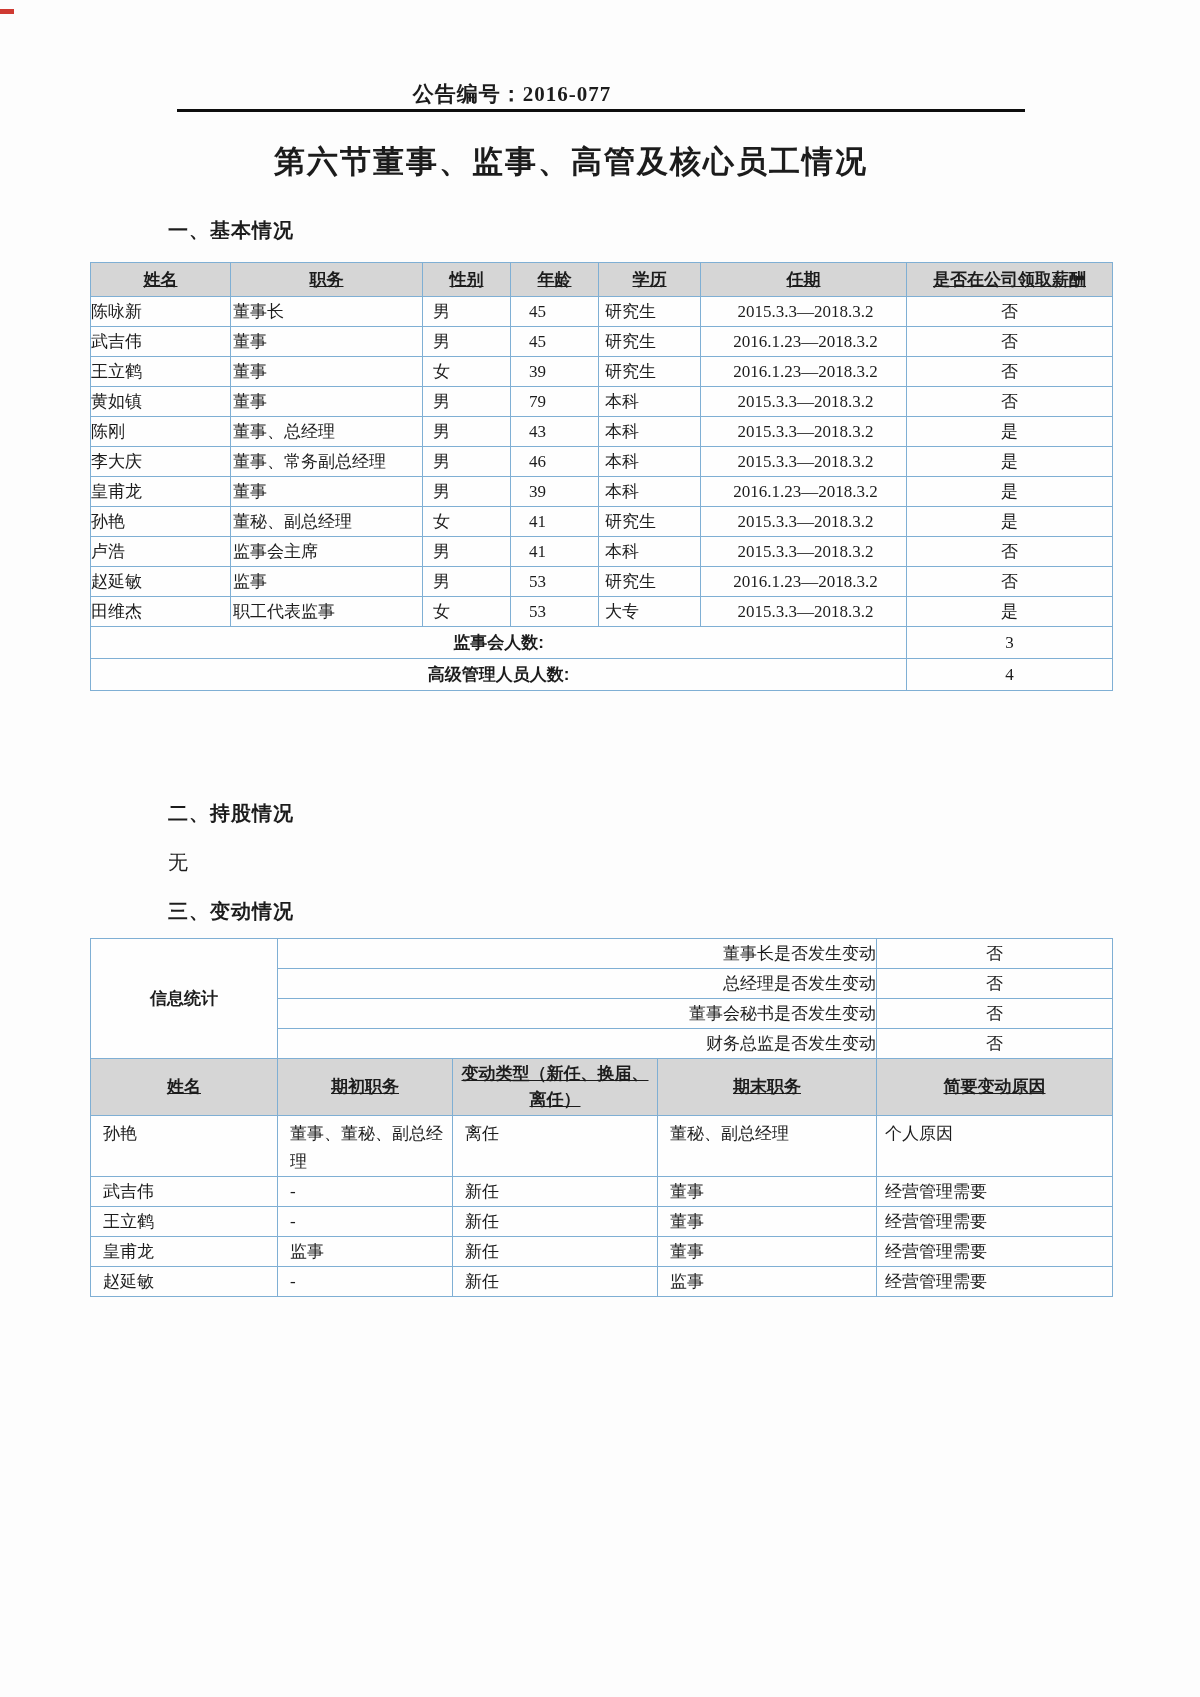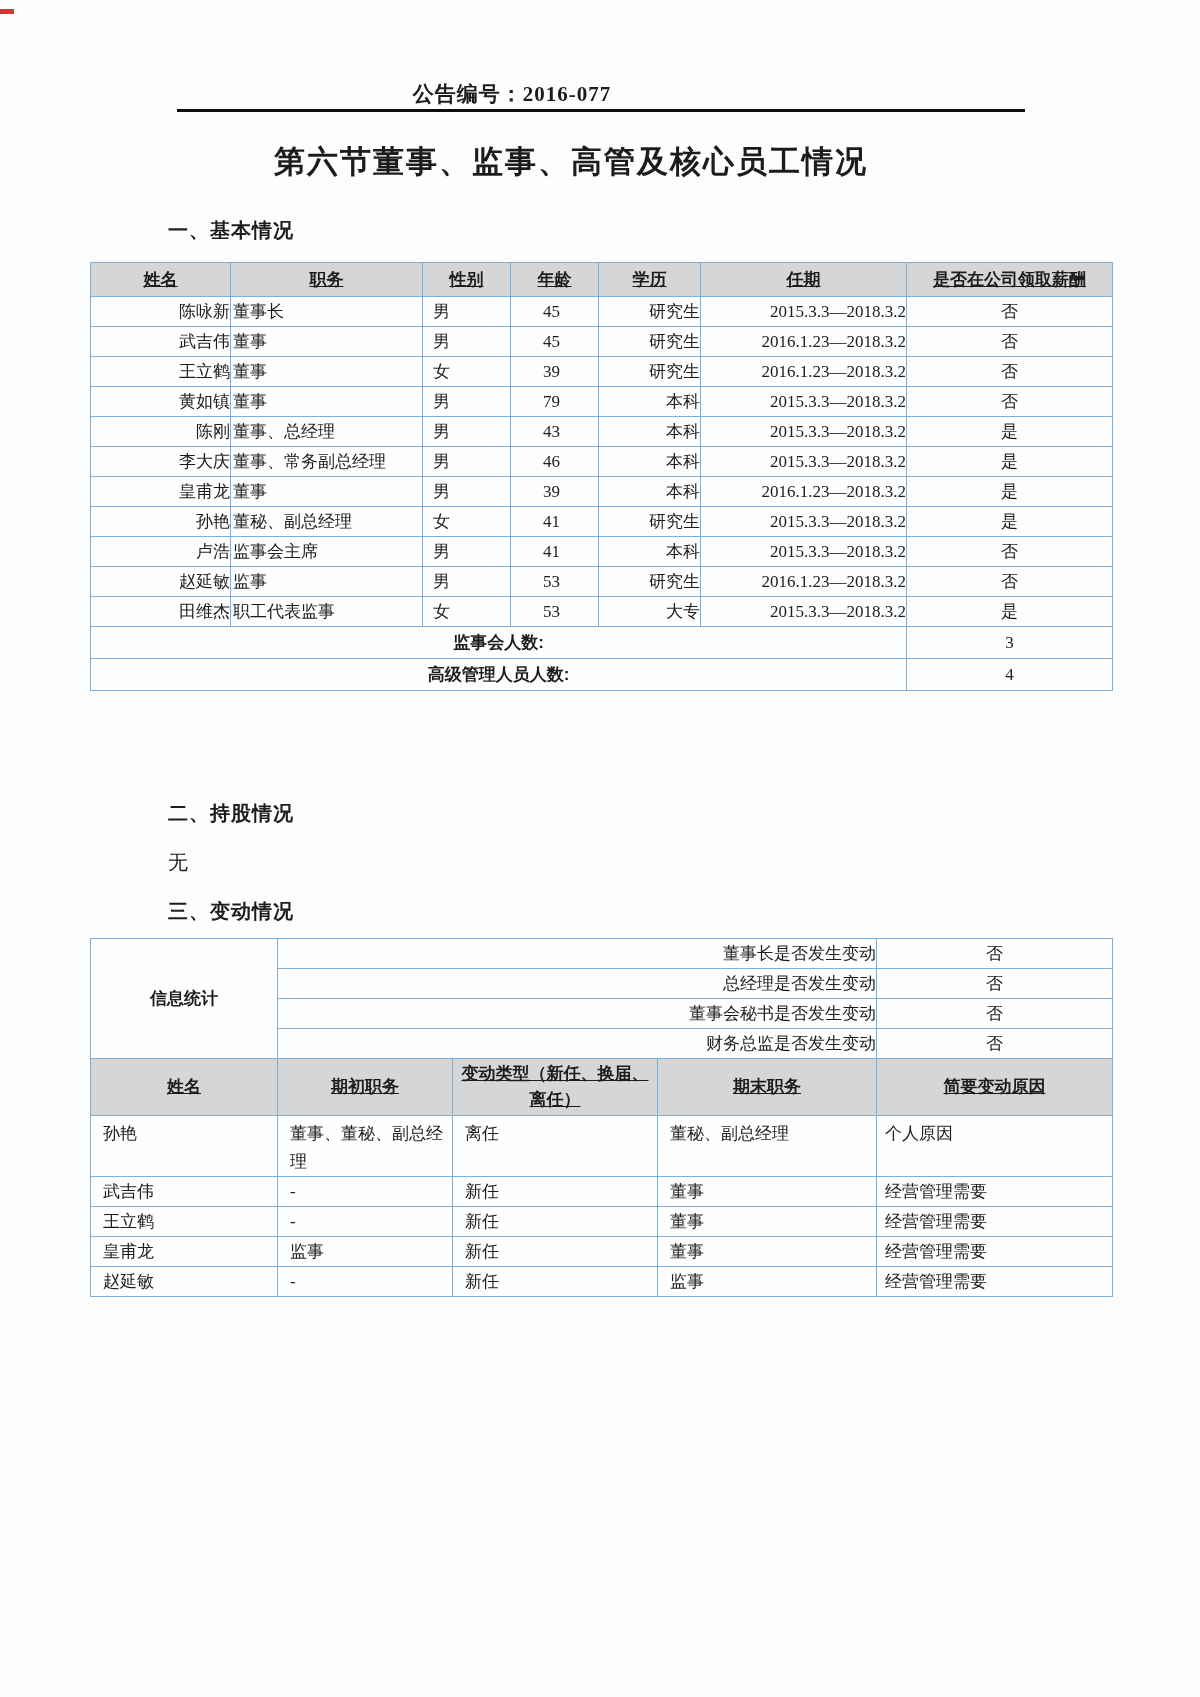--- a/index.html
+++ b/index.html
@@ -41,26 +41,26 @@
     background:#fefefe;
   }
   th, .hdr-cell {
     background:#d6d6d6 !important; font-weight:bold; text-align:center;
     font-family:"Liberation Sans","DejaVu Sans",sans-serif; font-size:17px;text-decoration:underline;
   }
   #t1 thead tr { height:34px; }
   #t1 tbody.data tr { height:30px; }
   #t1 tbody.sum tr { height:32px; }
   
-  #t1 tbody.data td:nth-child(1) { text-align:right;margin-left:28px; }
+  #t1 tbody.data td:nth-child(1) { text-align:left;margin-left:28px; }
   #t1 tbody.data td:nth-child(2) { text-align:left; padding-left:2px; }
   #t1 tbody.data td:nth-child(3) { text-align:left; padding-left:10px; }
-  #t1 tbody.data td:nth-child(4) { text-align:left; padding-left:32px; }
-  #t1 tbody.data td:nth-child(5) { text-align:right; padding-left:13px; }
-  #t1 tbody.data td:nth-child(6) { text-align:right; padding-left:4px; }
+  #t1 tbody.data td:nth-child(4) { text-align:left; padding-left:18px; }
+  #t1 tbody.data td:nth-child(5) { text-align:left; padding-left:6px; }
+  #t1 tbody.data td:nth-child(6) { text-align:center; padding-left:4px; }
   #t1 tbody.data td:nth-child(7) { text-align:center; }
   .sum-label {
     text-align:center; font-weight:bold;
     font-family:"Liberation Sans","DejaVu Sans",sans-serif;
   }
   .sum-val { text-align:center; }
 
   
   #t2 tbody.stats tr { height:30px; }
   .stat-head {

